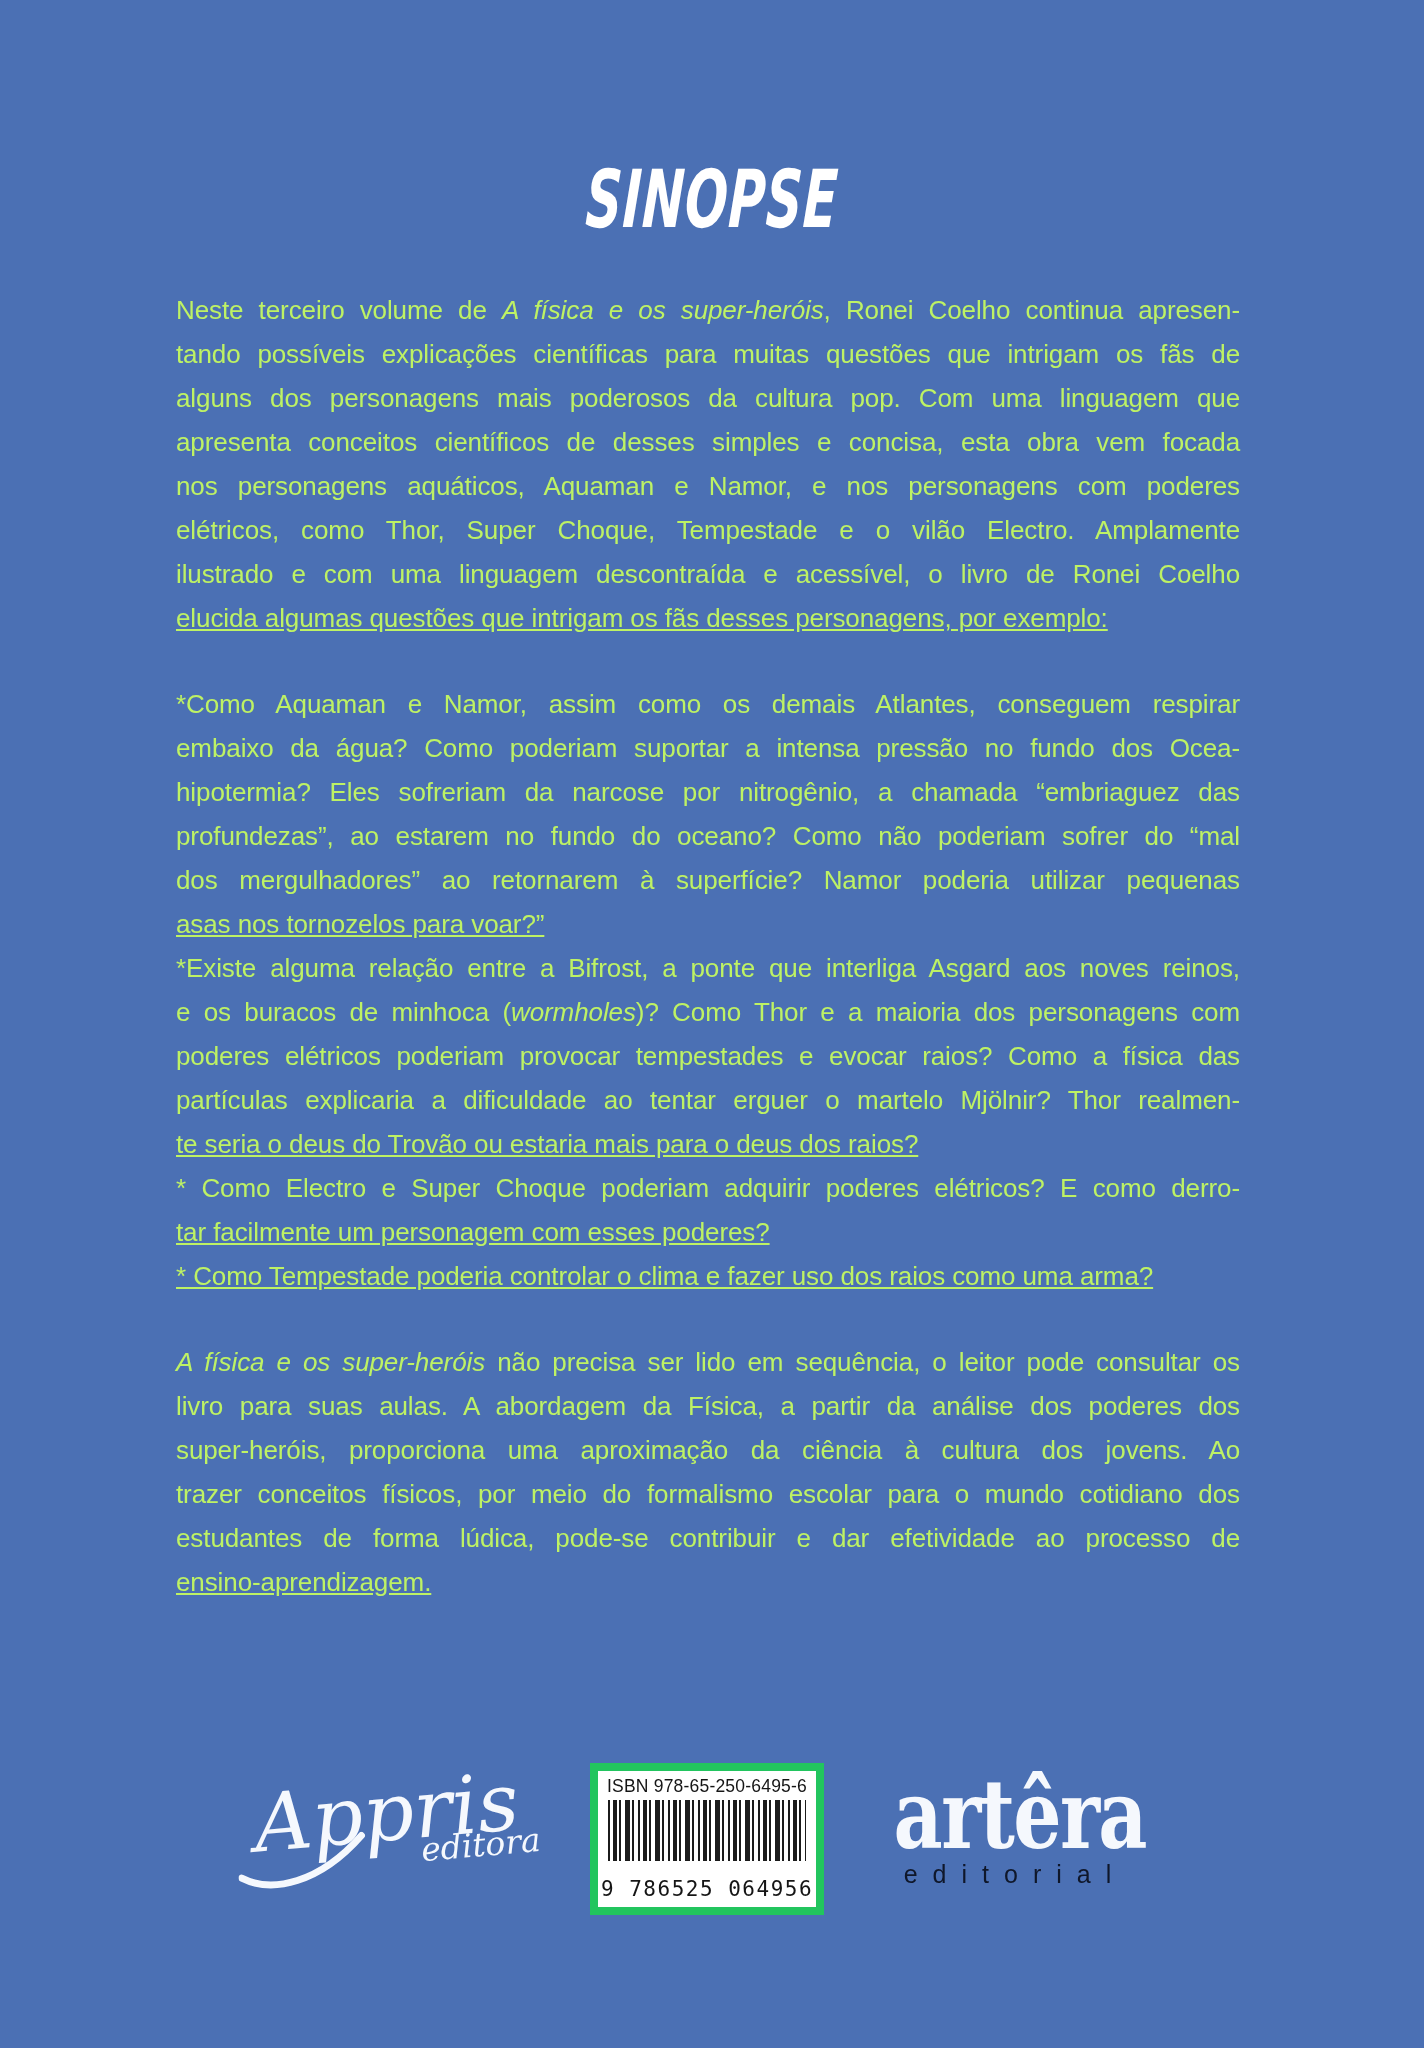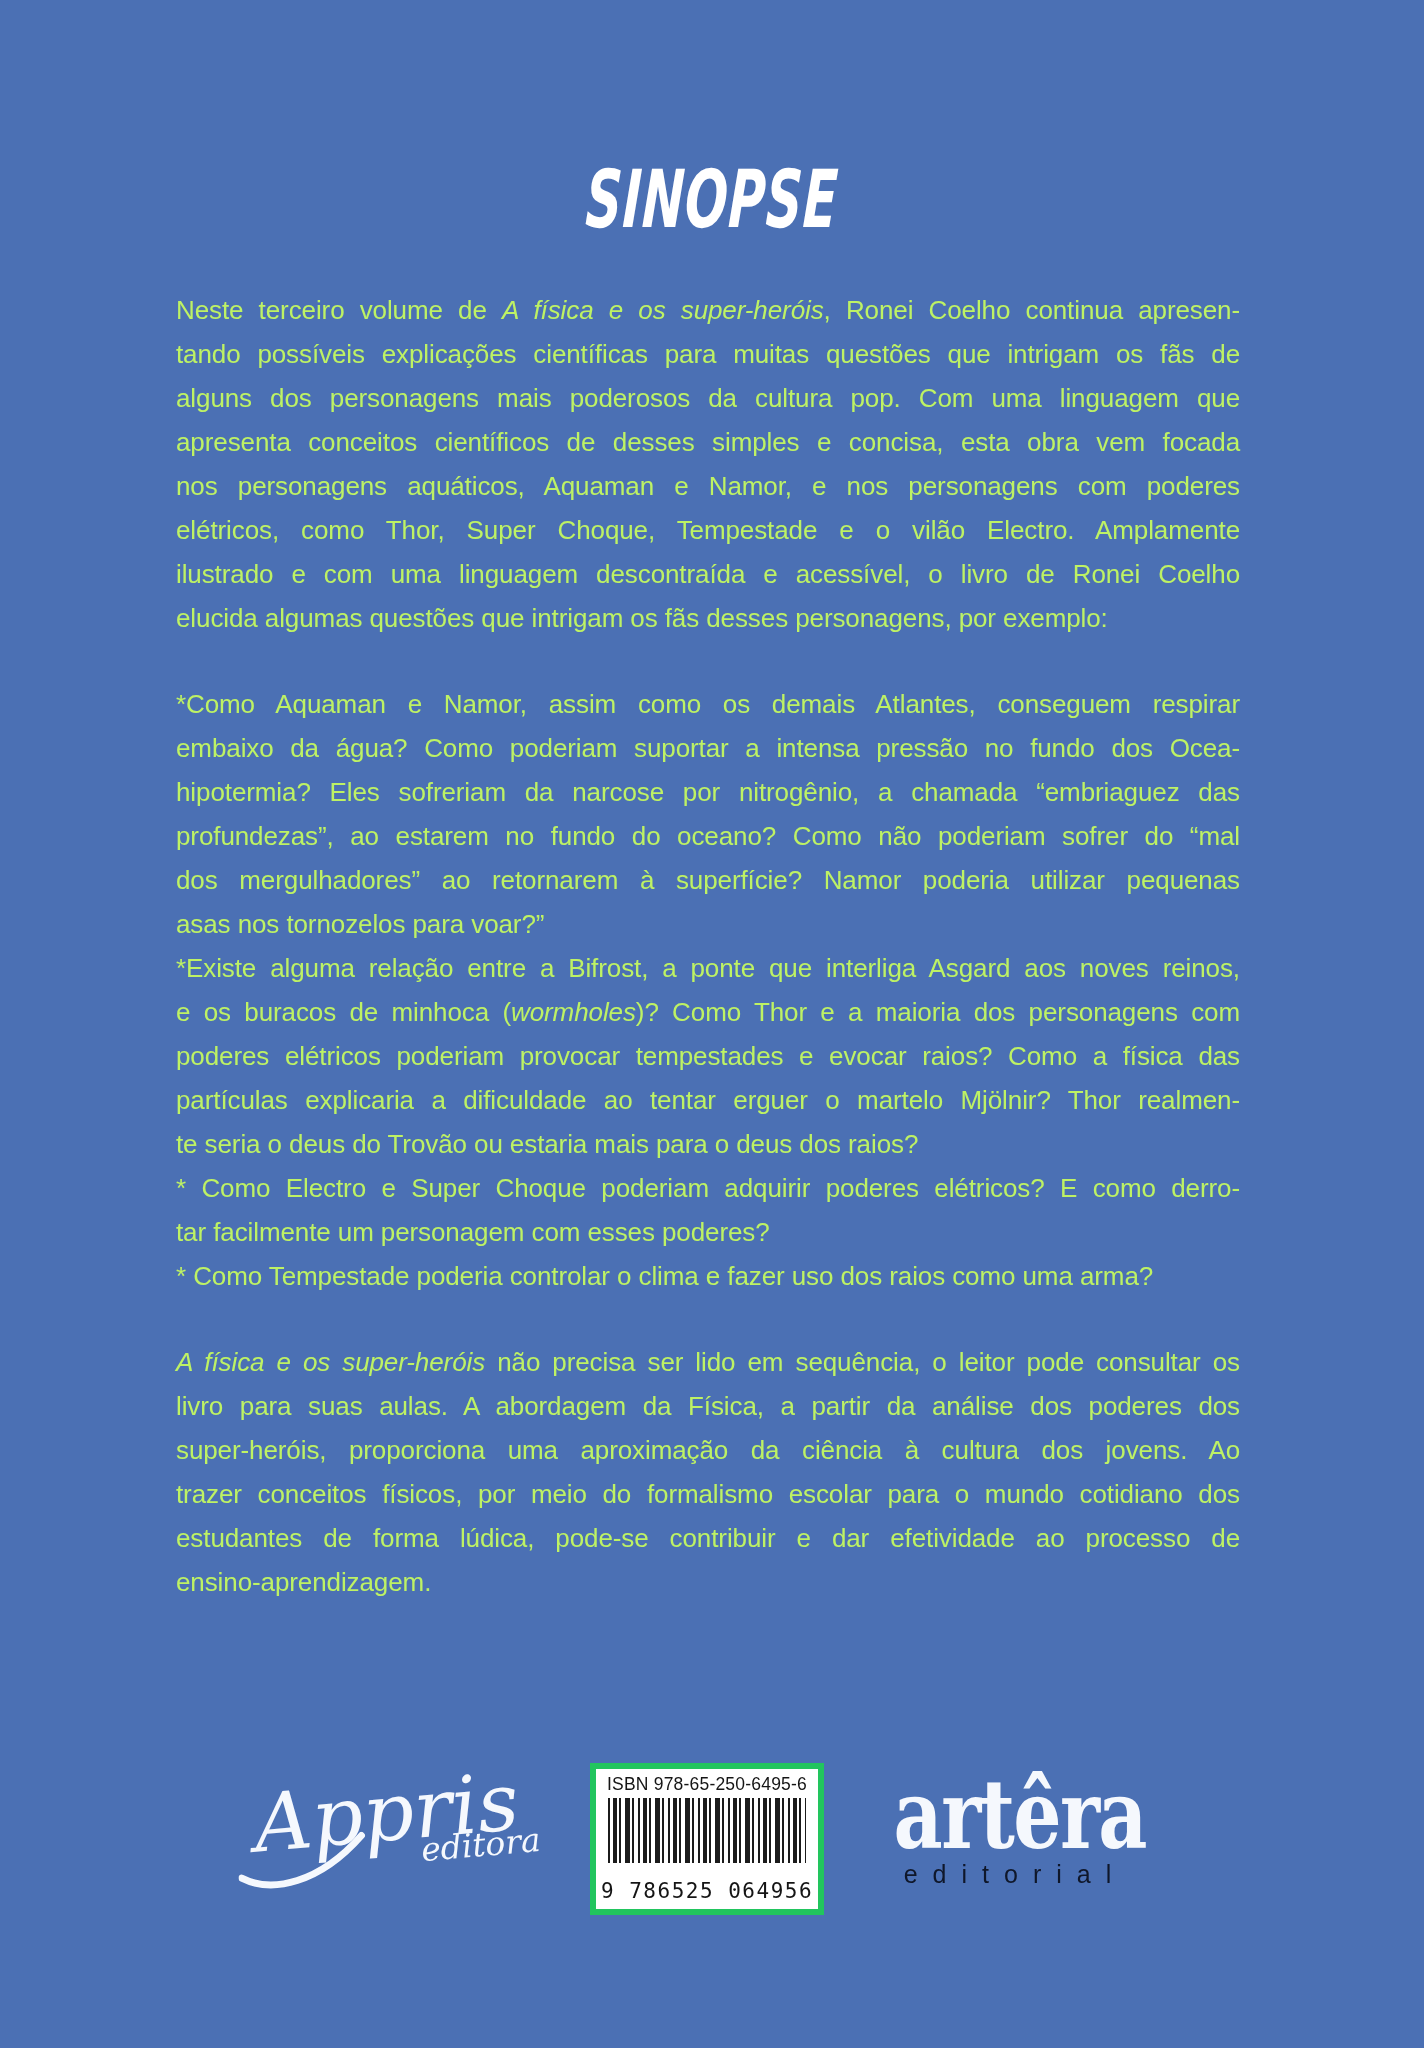--- a/index.html
+++ b/index.html
@@ -38,21 +38,21 @@
     position: absolute;
     left: 176px; top: 288px;
     width: 1064px;
     font-size: 26px;
     line-height: 44px;
     letter-spacing: -0.1px;
     color: #bef264;
   }
   .paragraph + .paragraph { margin-top: 42px; }
   .line { text-align: justify; text-align-last: justify; }
-  .line.end { text-align: left; text-align-last: auto; }
+  .line.end { text-align: left; text-align-last: auto; text-decoration: underline; }
   .it { font-style: italic; }
 
   
   .appris-logo {
     position: absolute;
     left: 256px; top: 1774px;
     width: 292px; height: 132px;
     transform: rotate(-5deg);
   }
   .appris-name {
@@ -77,21 +77,21 @@
     position: absolute;
     left: -20px; bottom: 28px;
   }
 
   
   .barcode {
     position: absolute;
     left: 590px; top: 1763px;
     width: 234px; height: 152px;
     background: #ffffff;
-    border: 6px solid #22c55e;
+    border: 8px solid #22c55e;
     box-sizing: border-box;
     padding: 5px 9px 6px;
     display: flex;
     flex-direction: column;
     align-items: center;
   }
   .isbn-label {
     font-size: 17.5px;
     color: #151515;
     white-space: nowrap;

